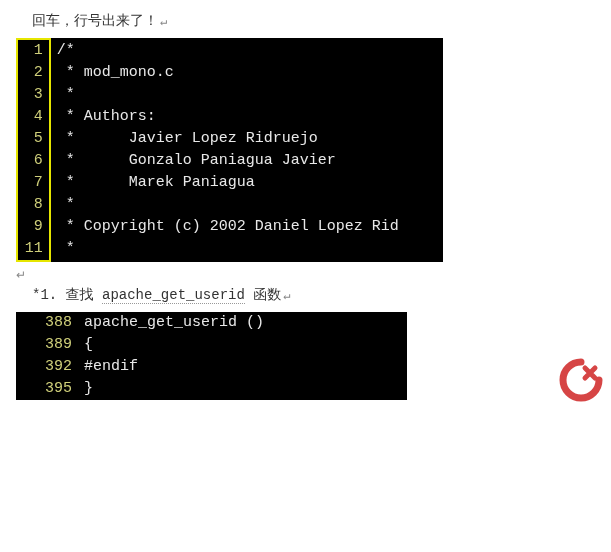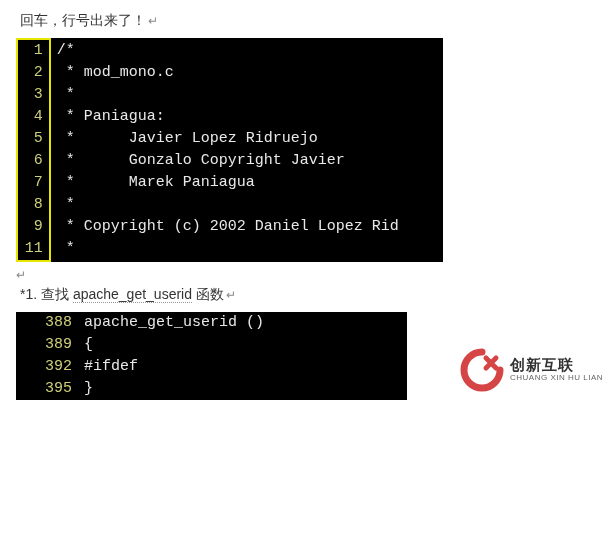--- a/index.html
+++ b/index.html
@@ -6,22 +6,23 @@
   body {
     font-family: "Microsoft YaHei", "SimSun", Arial, sans-serif;
     font-size: 14px;
     background: #fff;
     color: #333;
     width: 611px;
     padding: 8px 16px;
     position: relative;
   }
   .text-line {
-    margin: 4px 0 8px 4px;
+    margin: 4px 0 8px 16px;
     color: #333;
+    font-family: Liberation Mono, monospace;
   }
   .text-line .crlf {
     color: #888;
     font-size: 12px;
     margin-left: 2px;
   }
   .dotted-underline {
     border-bottom: 1px dotted #999;
   }
   .paragraph-break {
@@ -58,21 +59,21 @@
   .gutter.highlight.first { border-top: 2px solid #e6e600; }
   .gutter.highlight.last  { border-bottom: 2px solid #e6e600; }
   .code {
     display: table-cell;
     white-space: pre;
     padding: 0 10px 0 6px;
     color: #e8e8e8;
   }
 
   #code-block-1 { width: 427px; margin-bottom: 6px; }
-  #code-block-2 { width: 391px; }
+  #code-block-2 { width: 391px; margin-bottom: 10px; }
 
   
   .logo-wrap {
     position: absolute;
     right: 8px;
     bottom: 16px;
     display: flex;
     align-items: center;
     gap: 6px;
   }
@@ -111,29 +112,29 @@
   <div class="code-row">
       <span class="gutter highlight">2</span>
       <span class="code"> * mod_mono.c</span>
     </div>
   <div class="code-row">
       <span class="gutter highlight">3</span>
       <span class="code"> *</span>
     </div>
   <div class="code-row">
       <span class="gutter highlight">4</span>
-      <span class="code"> * Paniagua:</span>
+      <span class="code"> * Authors:</span>
     </div>
   <div class="code-row">
       <span class="gutter highlight">5</span>
       <span class="code"> *      Javier Lopez Ridruejo</span>
     </div>
   <div class="code-row">
       <span class="gutter highlight">6</span>
-      <span class="code"> *      Gonzalo Copyright Javier</span>
+      <span class="code"> *      Gonzalo Paniagua Javier</span>
     </div>
   <div class="code-row">
       <span class="gutter highlight">7</span>
       <span class="code"> *      Marek Paniagua</span>
     </div>
   <div class="code-row">
       <span class="gutter highlight">8</span>
       <span class="code"> *</span>
     </div>
   <div class="code-row">
@@ -156,32 +157,28 @@
   <div class="code-row">
       <span class="gutter">388</span>
       <span class="code">apache_get_userid ()</span>
     </div>
   <div class="code-row">
       <span class="gutter">389</span>
       <span class="code">{</span>
     </div>
   <div class="code-row">
       <span class="gutter">392</span>
-      <span class="code">#ifdef</span>
+      <span class="code">#endif</span>
     </div>
   <div class="code-row">
       <span class="gutter">395</span>
       <span class="code">}</span>
     </div>
 </div>
 
 <div class="logo-wrap">
   <div class="logo-mark">
     <svg viewBox="0 0 44 44">
       <path d="M22 4 A18 18 0 1 0 40 22" fill="none" stroke="#d64545" stroke-width="7" stroke-linecap="round"></path>
       <path d="M26 10 L36 20 M36 10 L26 20" stroke="#d64545" stroke-width="5" stroke-linecap="round"></path>
     </svg>
   </div>
-  <div class="logo-text">
-    <div class="cn">创新互联</div>
-    <div class="py">CHUANG XIN HU LIAN</div>
-  </div>
 </div>
 
 </body></html>

